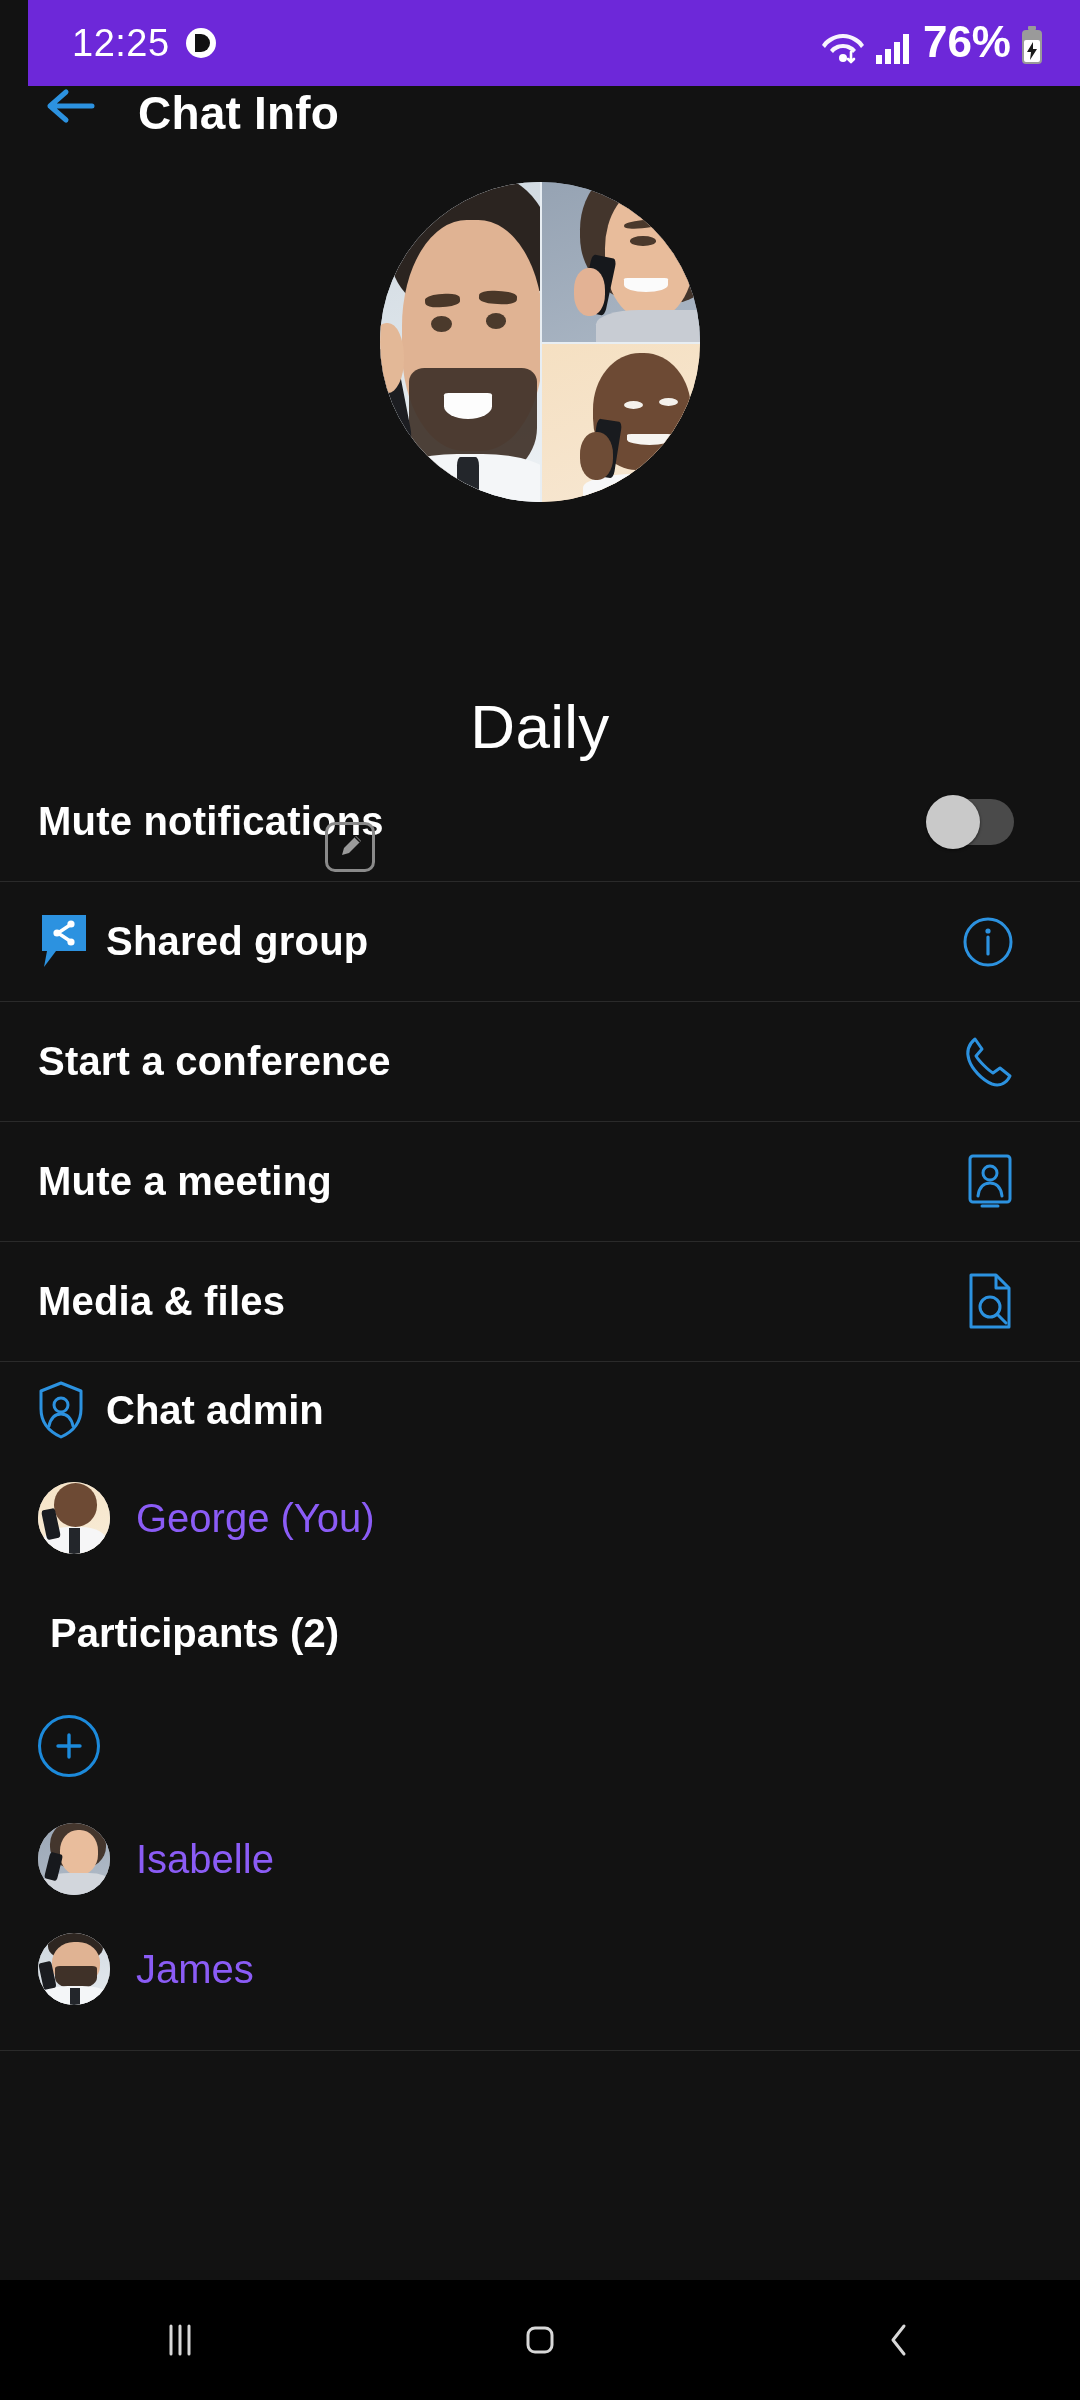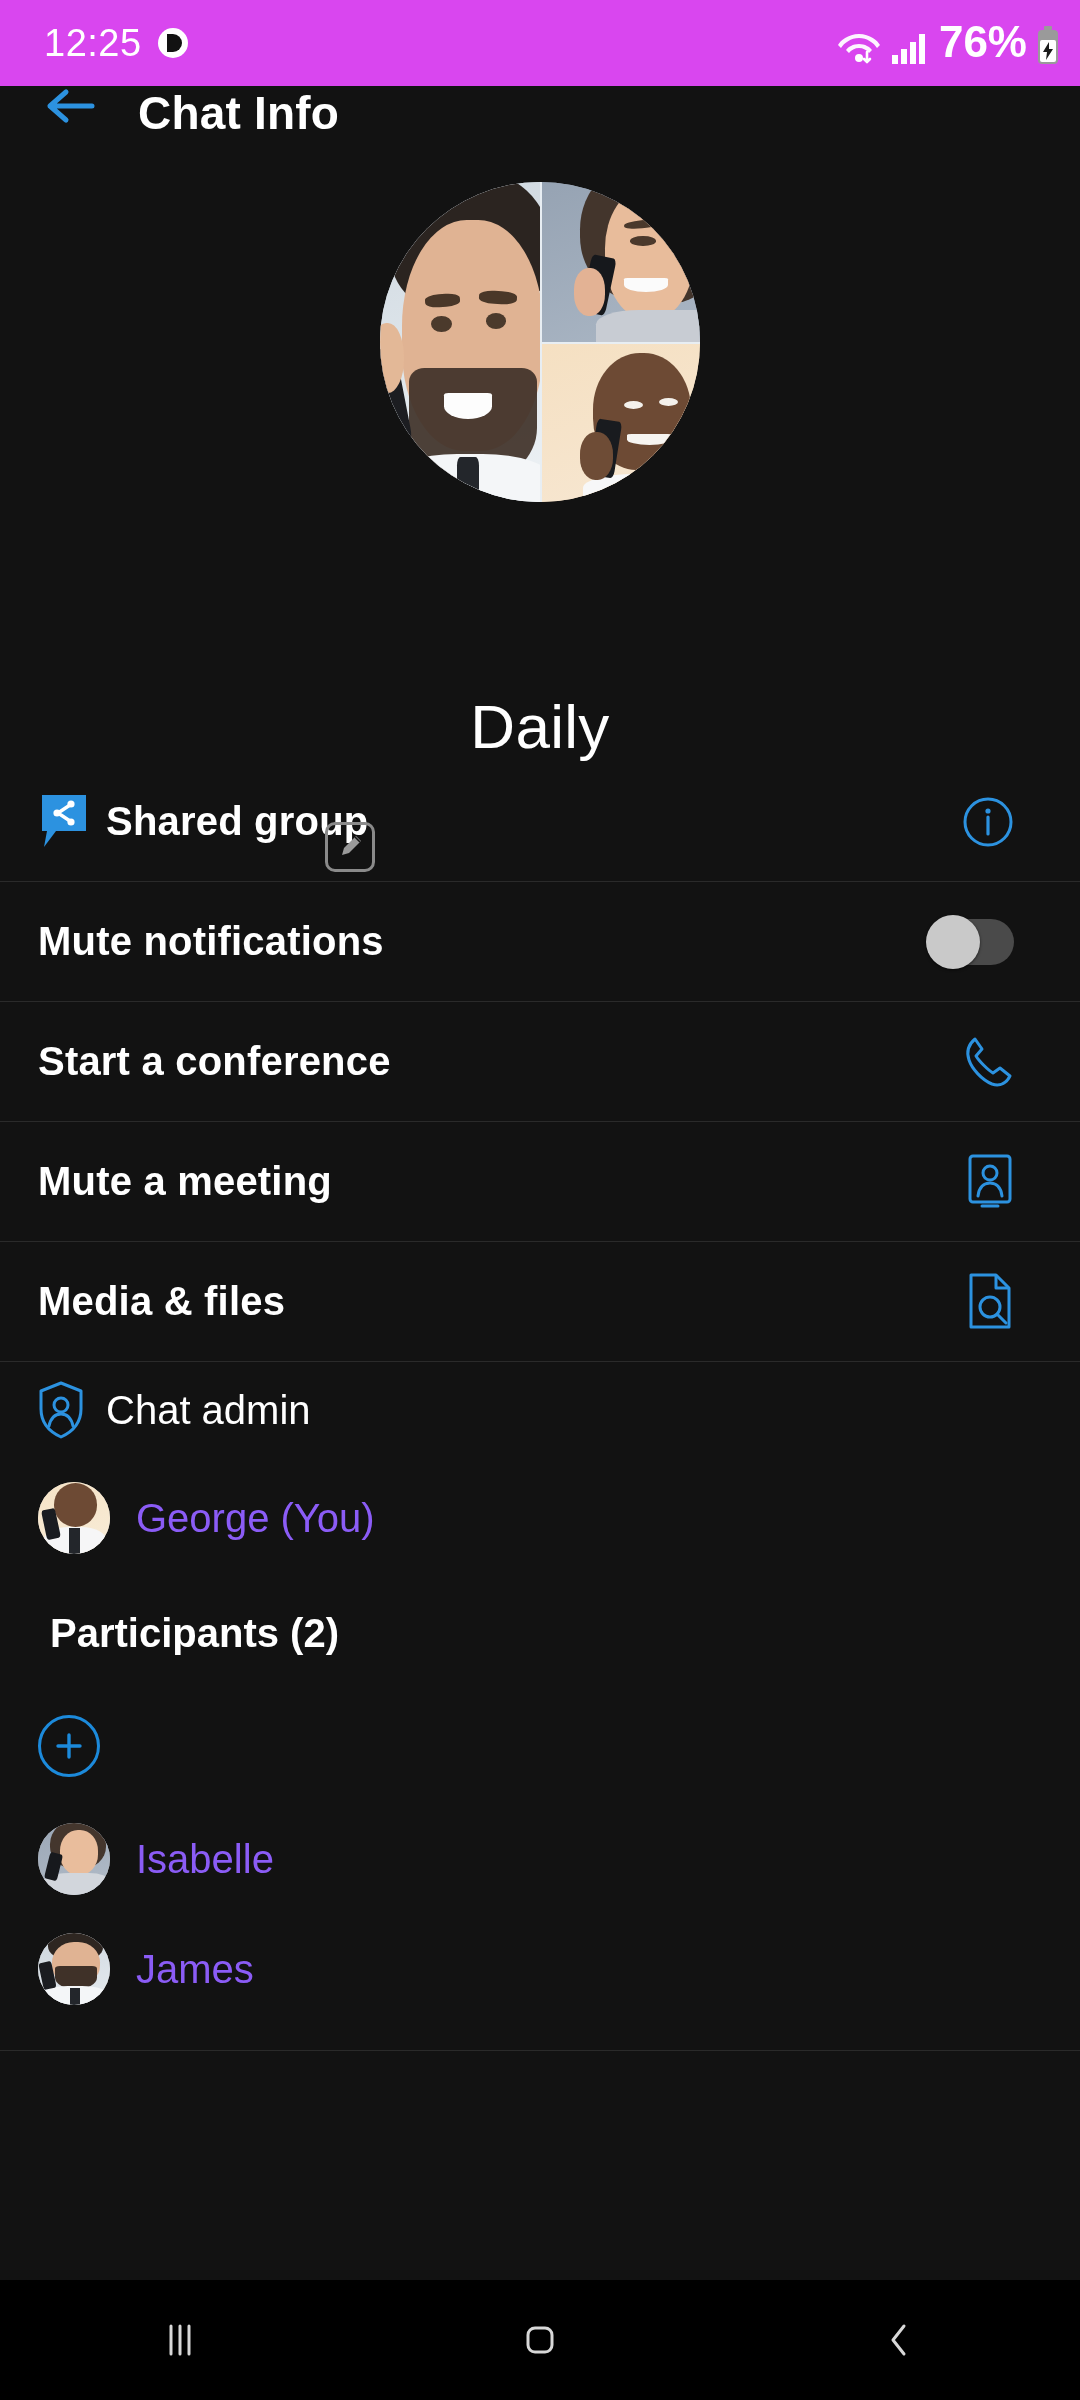--- a/index.html
+++ b/index.html
@@ -13,23 +13,24 @@
     position:relative;
     width:1080px; height:2400px;
     background:#121212;
     display:flex; flex-direction:column;
   }
 
   
   .statusbar {
     height:86px; flex:0 0 86px;
     display:flex; align-items:center;
-    padding:0 20px 0 44px;
+    padding:0 36px 0 44px;
     color:#ffffff;
-    background:#d946ef;
+    background:#6d28d9;
+    margin-left:28px;
   }
   .sb-left { display:flex; align-items:center; gap:16px; }
   .sb-time { font-size:38px; font-weight:400; letter-spacing:.5px; color:#fff; }
   .sb-appicon {
     width:30px; height:30px; border-radius:50%;
     background:#ffffff; position:relative; display:inline-block;
   }
   .sb-appicon::after {
     content:""; position:absolute; left:9px; top:6px;
     width:15px; height:18px; background:#121212;
@@ -180,21 +181,21 @@
     width:54px; height:54px; border-radius:50%;
     background:#c9c9c9;
     box-shadow:0 1px 3px rgba(0,0,0,.6);
   }
 
   
   .section-head {
     height:96px; display:flex; align-items:center;
     padding:0 38px; gap:22px;
   }
-  .section-head .sh-label { font-size:40px; font-weight:400; color:#ffffff; }
+  .section-head .sh-label { font-size:40px; font-weight:700; color:#ffffff; }
 
   .person-row {
     height:110px; display:flex; align-items:center;
     padding:0 38px; gap:26px; cursor:pointer;
   }
   .person-row.tall { height:120px; }
   .p-avatar {
     width:72px; height:72px; border-radius:50%;
     overflow:hidden; position:relative; flex:0 0 72px;
     background:#bbb;
@@ -344,45 +345,45 @@
     </div>
   </div>
 
   <div class="group-name-wrap">
     <div class="group-name">Daily</div>
   </div>
 
   <div class="menu">
 
     <div class="row">
+      <div class="row-label">Mute notifications</div>
+      <div class="row-trail">
+        <div class="toggle">
+          <div class="knob"></div>
+        </div>
+      </div>
+    </div>
+
+    <div class="row">
       <div class="row-lead">
         <svg width="52" height="58" viewBox="0 0 52 58">
           <path d="M4 2 H48 V38 H18 L6 54 L9 38 H4 Z" fill="#2c92e0"></path>
           <path d="M32 12 L20 20 L32 28" stroke="#ffffff" stroke-width="3.4" fill="none" stroke-linecap="round" stroke-linejoin="round"></path>
           <circle cx="33" cy="11" r="3.6" fill="#ffffff"></circle>
           <circle cx="33" cy="29" r="3.6" fill="#ffffff"></circle>
           <circle cx="19" cy="20" r="3.6" fill="#ffffff"></circle>
         </svg>
       </div>
       <div class="row-label">Shared group</div>
       <div class="row-trail">
         <svg width="52" height="52" viewBox="0 0 52 52">
           <circle cx="26" cy="26" r="23" stroke="#2c92e0" stroke-width="3" fill="none"></circle>
           <circle cx="26" cy="15" r="2.6" fill="#2c92e0"></circle>
           <path d="M26 21 L26 38" stroke="#2c92e0" stroke-width="3.2" stroke-linecap="round"></path>
         </svg>
-      </div>
-    </div>
-
-    <div class="row">
-      <div class="row-label">Mute notifications</div>
-      <div class="row-trail">
-        <div class="toggle">
-          <div class="knob"></div>
-        </div>
       </div>
     </div>
 
     <div class="row">
       <div class="row-label">Start a conference</div>
       <div class="row-trail">
         <svg width="54" height="54" viewBox="0 0 54 54">
           <path d="M15 4 C9 9 6 16 9 25 C12 34 22 45 32 49 C41 52 47 47 50 41 L40 33 L33 38 C28 35 19 26 16 21 L22 14 Z" stroke="#2c92e0" stroke-width="3" fill="none" stroke-linejoin="round"></path>
         </svg>
       </div>

